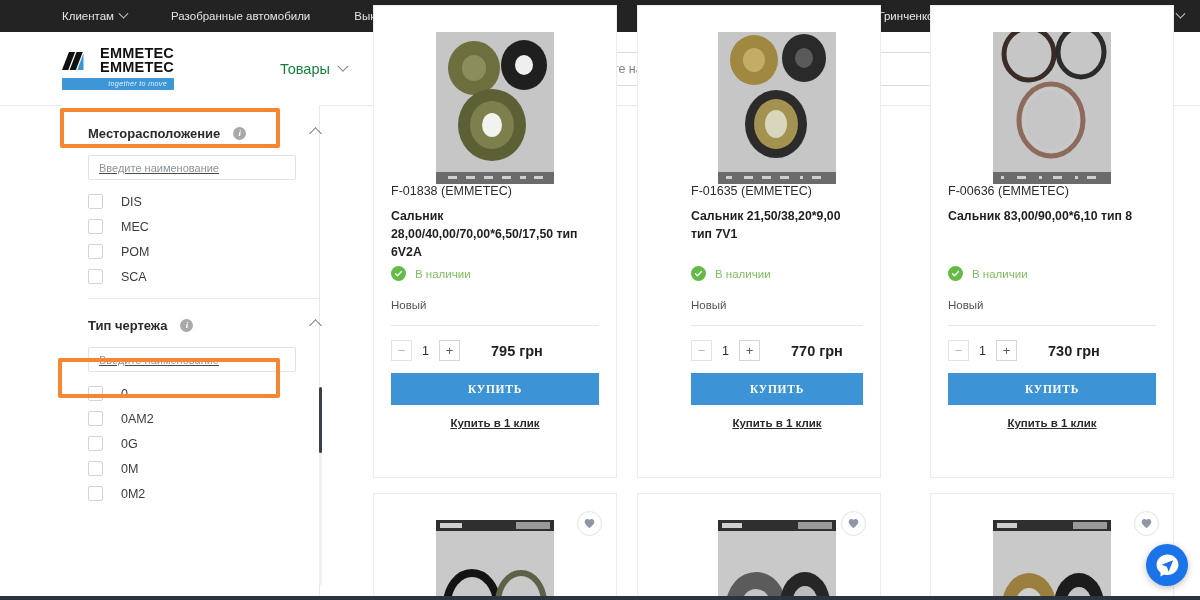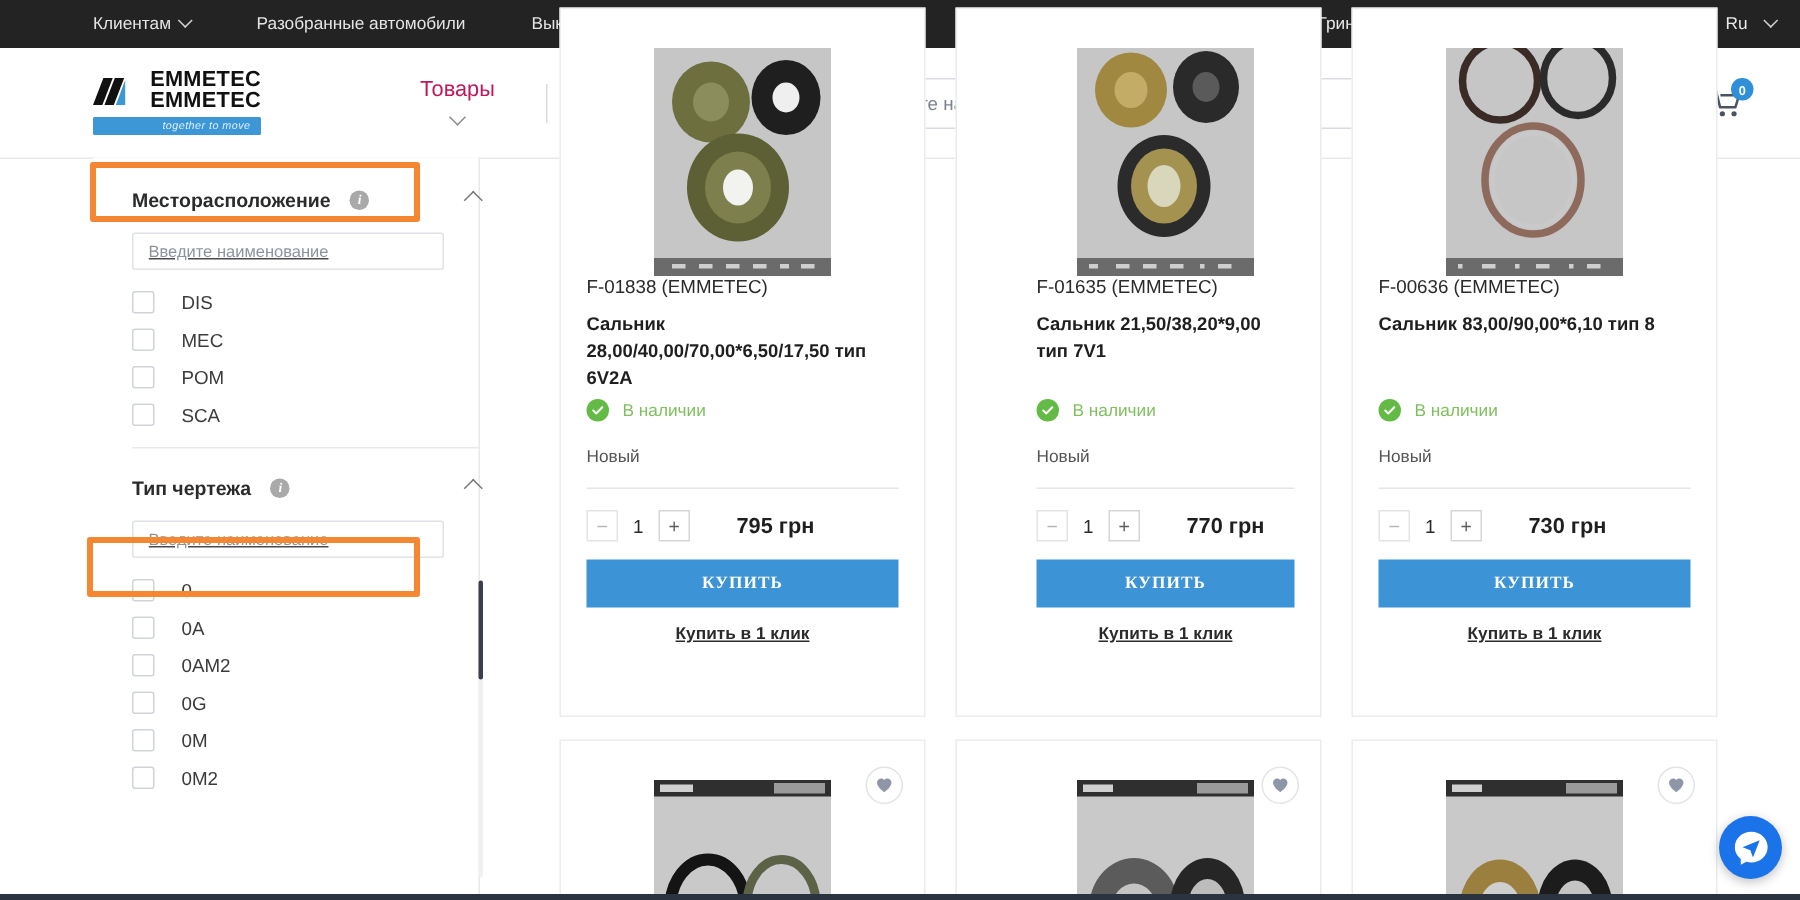--- a/index.html
+++ b/index.html
@@ -34,21 +34,21 @@
   .logo-wrap { margin-left: 62px; width: 112px; }
   .logo-top { display:flex; align-items:center; gap:9px; }
   .logo-mark { width: 42px; height: 26px; }
   .logo-text { line-height: 0.95; }
   .logo-text div { font-weight: 800; font-size: 14.5px; letter-spacing: 0.2px; color:#111; }
   .logo-bar { margin-top: 4px; background:#3d96d6; height: 12px; border-radius:1px;
               color:#dff0fb; font-size: 7.2px; font-style: italic; text-align:right;
               padding-right: 7px; line-height: 12px; letter-spacing:0.3px; }
 
   .mainnav { display:flex; align-items:center; margin-left: 88px; }
-  .nav-item { display:flex; align-items:center; gap:9px; font-size:14.5px; color:#be185d; padding: 0 18px; flex-direction: column; }
+  .nav-item { display:flex; align-items:center; gap:9px; font-size:14.5px; color:#15803d; padding: 0 18px; }
   .nav-div { width:1px; height:26px; background:#dcdcdc; margin: 0 16px; }
   .chev-g { display:inline-block; width:8px; height:8px; border-right:1.4px solid #8b8b8b; border-bottom:1.4px solid #8b8b8b; transform: rotate(45deg) translate(-2px,-2px); }
 
   .search { position:absolute; left: 563px; width: 440px; height: 34px;
             border:1px solid #d9dce1; border-radius:2px; display:flex; align-items:center; background:#fff; }
   .search input { border:0; outline:0; flex:1; height:100%; padding-left: 13px;
                   font-size: 12.5px; color:#3a3a3a; font-family:inherit; background:transparent; }
   .search input::placeholder { color:#7a828c; }
   .search-btn { width: 42px; height:100%; display:flex; align-items:center; justify-content:center; background:transparent; border:0; cursor:pointer; }
 
@@ -83,21 +83,21 @@
   .list-scroll { position:absolute; right: -2px; top: 40px; width: 3px; height: 198px; background:#f0f0f0; border-radius:2px; }
   .list-thumb { position:absolute; top:0; left:0; width:3px; height: 66px; background:#3a3f4b; border-radius:2px; }
   .sidebar-border { position:absolute; right: 0; top: 0; width:1px; height: 495px; background:#e9e9e9; }
 
   
   .hl { position:absolute; border: 4px solid #f58632; border-radius:2px; pointer-events:none; }
 
   
   .grid { position:absolute; left: 373px; top: 0; width: 772px; height: 495px; }
   .card { position:absolute; width: 244px; background:#fff; border:1px solid #ececec; }
-  .card.c1 { left: 0; } .card.c2 { left: 264px; padding-left: 36px; } .card.c3 { left: 528px; }
+  .card.c1 { left: 0; } .card.c2 { left: 264px; padding-left: 36px; } .card.c3 { left: 557px; }
   .row1 { top: -100px; height: 473px; }
   .row2 { top: 388px; height: 280px; }
   .card-img { height: 178px; display:flex; align-items:flex-end; justify-content:center; padding-top: 14px; }
   .photo { width: 118px; height: 152px; background:#c9c9c9; position:relative; overflow:hidden; }
   .card-body { padding: 0 17px; }
   .p-code { font-size: 12.5px; color:#2b2b2b; margin-bottom: 10px; }
   .p-name { font-size: 12.3px; font-weight: 700; color:#1f1f1f; line-height: 1.45; min-height: 54px; }
   .stock { display:flex; align-items:center; gap: 9px; margin-top: 4px; }
   .stock-dot { width:15px; height:15px; border-radius:50%; background:#63bb46; display:flex; align-items:center; justify-content:center; }
   .stock-txt { font-size: 11.5px; color:#7fbf5e; }
@@ -270,24 +270,20 @@
         <div class="list-scroll">
           <div class="list-thumb"></div>
         </div>
         <div class="f-list">
           <div class="f-row">
             <span class="cb"></span>
             <span class="f-label">0</span>
           </div>
           <div class="f-row">
             <span class="cb"></span>
-            <span class="f-label">0A</span>
-          </div>
-          <div class="f-row">
-            <span class="cb"></span>
             <span class="f-label">0AM2</span>
           </div>
           <div class="f-row">
             <span class="cb"></span>
             <span class="f-label">0G</span>
           </div>
           <div class="f-row">
             <span class="cb"></span>
             <span class="f-label">0M</span>
           </div>

